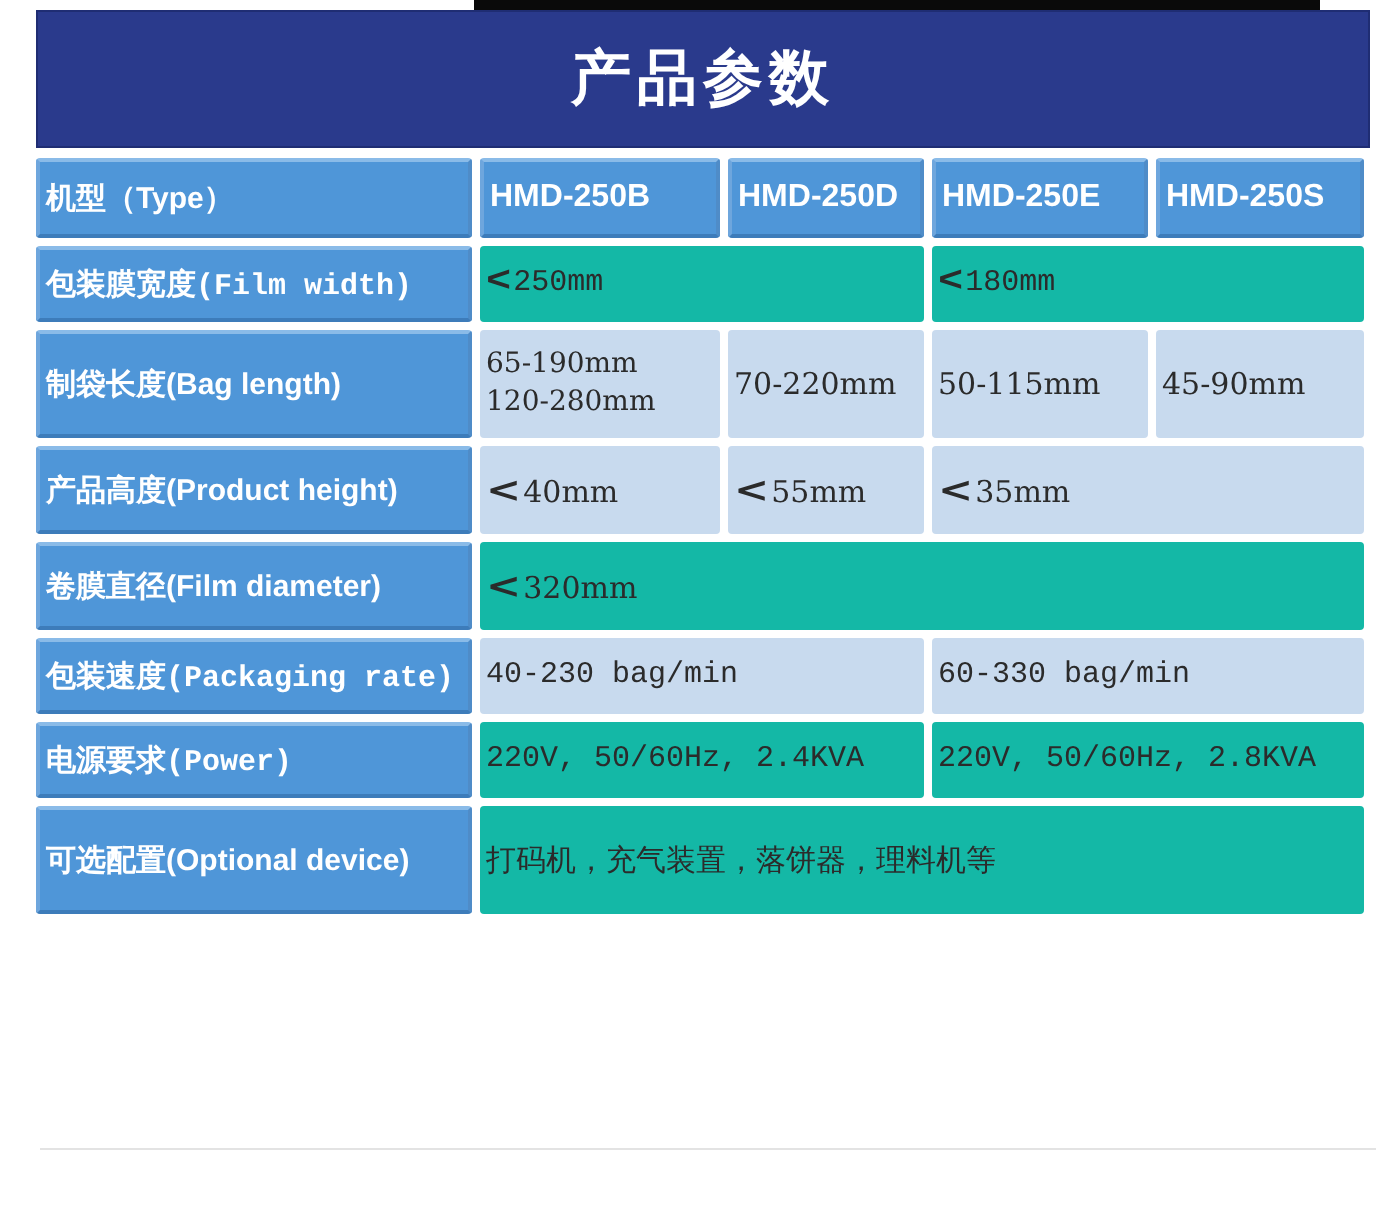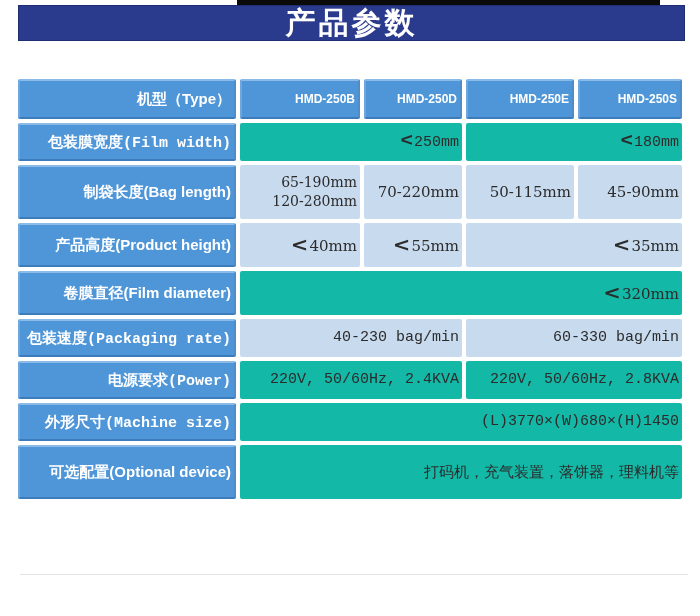--- a/index.html
+++ b/index.html
@@ -12,21 +12,21 @@
   }
   .top-strip {
     position: absolute;
     left: 237px; top: 0;
     width: 423px; height: 5px;
     background: #0a0a0a;
   }
   .title-bar {
     position: absolute;
     left: 18px; top: 5px;
-    width: 667px; height: 36px;
+    width: 667px; height: 69px;
     background: #2a3a8c;
     border: 1px solid #1f2d73;
     box-sizing: border-box;
     display: flex; align-items: center; justify-content: center;
   }
   .title-bar span {
     color: #ffffff;
     font-size: 30px;
     font-weight: bold;
     letter-spacing: 3px;
@@ -39,36 +39,36 @@
     table-layout: fixed;
   }
   col.c-label { width: 218px; }
   col.c-b { width: 120px; }
   col.c-d { width: 98px; }
   col.c-e { width: 108px; }
   col.c-s { width: 104px; }
 
   td, th {
     box-sizing: border-box;
-    text-align: right;
+    text-align: left;
     vertical-align: middle;
     padding: 2px 3px;
     border-radius: 2px;
   }
   th.label-cell, td.label-cell, th.model-cell {
     background: #4f96d8;
     color: #ffffff;
     font-weight: bold;
     font-size: 15px;
     border-top: 2px solid #8abbe8;
     border-left: 2px solid #6ea6dd;
     border-bottom: 2px solid #3d7cba;
     border-right: 2px solid #4f8cc8;
   }
-  th.model-cell { font-size: 12px; letter-spacing: 0; }
+  th.model-cell { font-size: 16px; letter-spacing: 0; }
   td.data {
     font-family: "DejaVu Serif", "Liberation Serif", serif;
     color: #2b2b2b;
     font-size: 15px;
     white-space: pre-line;
     line-height: 1.35;
   }
   td.shade-light { background: #14b8a6; }
   td.shade-dark  { background: #c8daee; }
   td.data .lt {
@@ -151,24 +151,20 @@
       <td class="data shade-dark" colspan="2">40-230 bag/min</td>
       <td class="data shade-dark" colspan="2">60-330 bag/min</td>
     </tr>
 
     <tr class="h-normal">
       <td class="label-cell">电源要求(Power)</td>
       <td class="data shade-light" colspan="2">220V, 50/60Hz, 2.4KVA</td>
       <td class="data shade-light" colspan="2">220V, 50/60Hz, 2.8KVA</td>
     </tr>
 
-    <tr class="h-normal">
-      <td class="label-cell">外形尺寸(Machine size)</td>
-      <td class="data shade-light" colspan="4">(L)3770×(W)680×(H)1450</td>
-    </tr>
 
 
     <tr class="h-last">
       <td class="label-cell">可选配置(Optional device)</td>
       <td class="data shade-light" colspan="4">打码机，充气装置，落饼器，理料机等</td>
     </tr>
   </tbody>
 </table>
 
 <div class="faint-line"></div>

